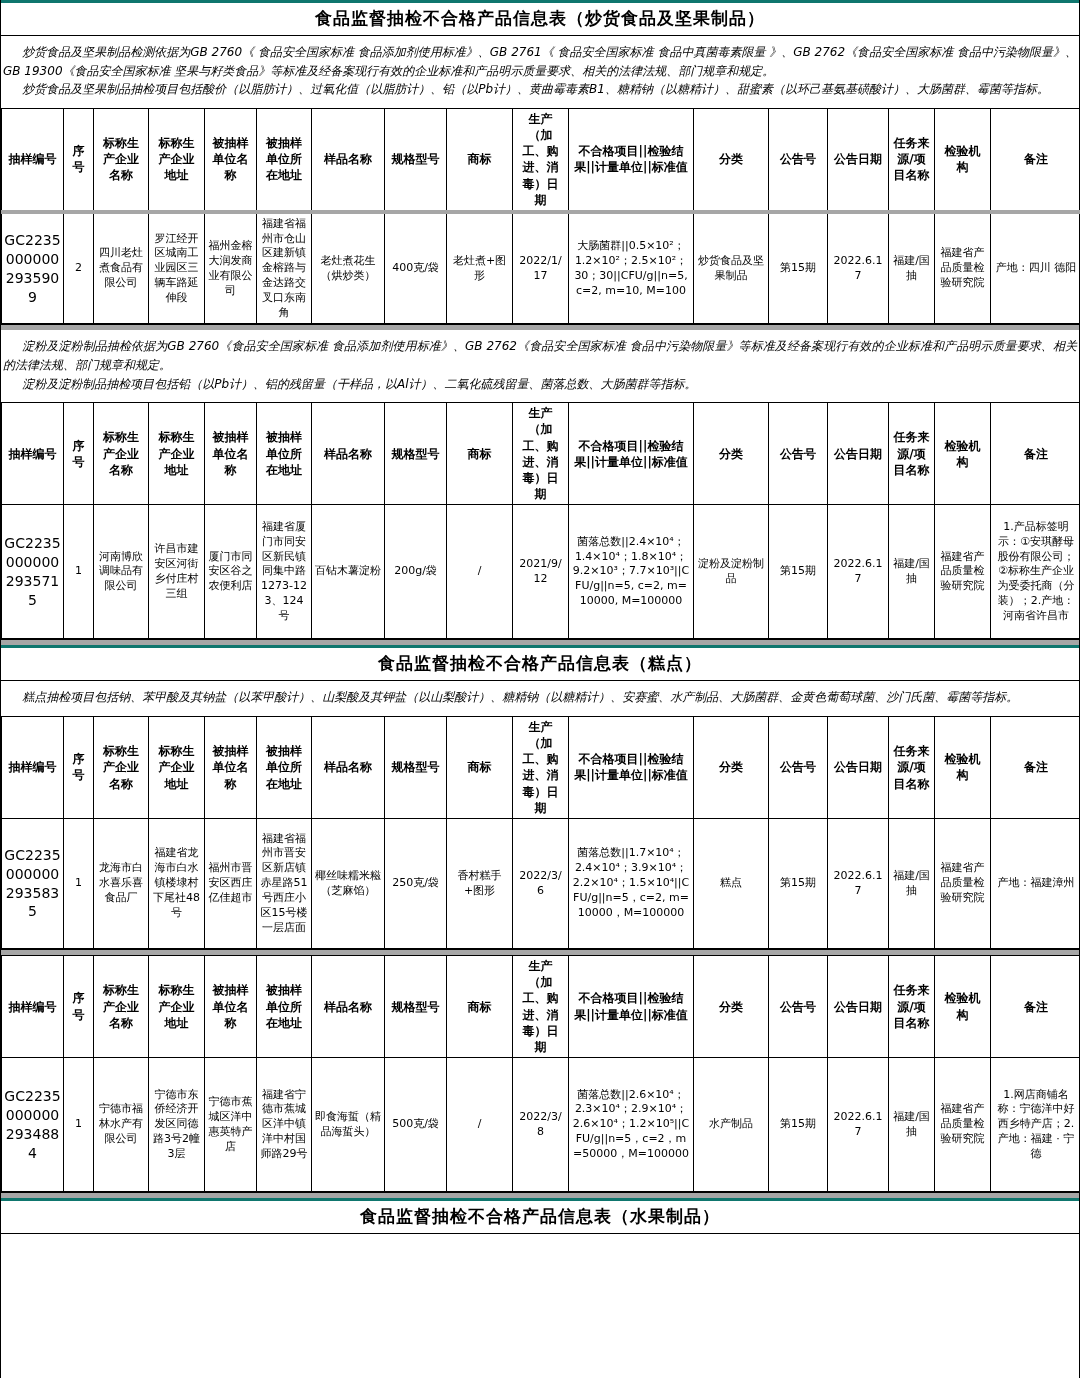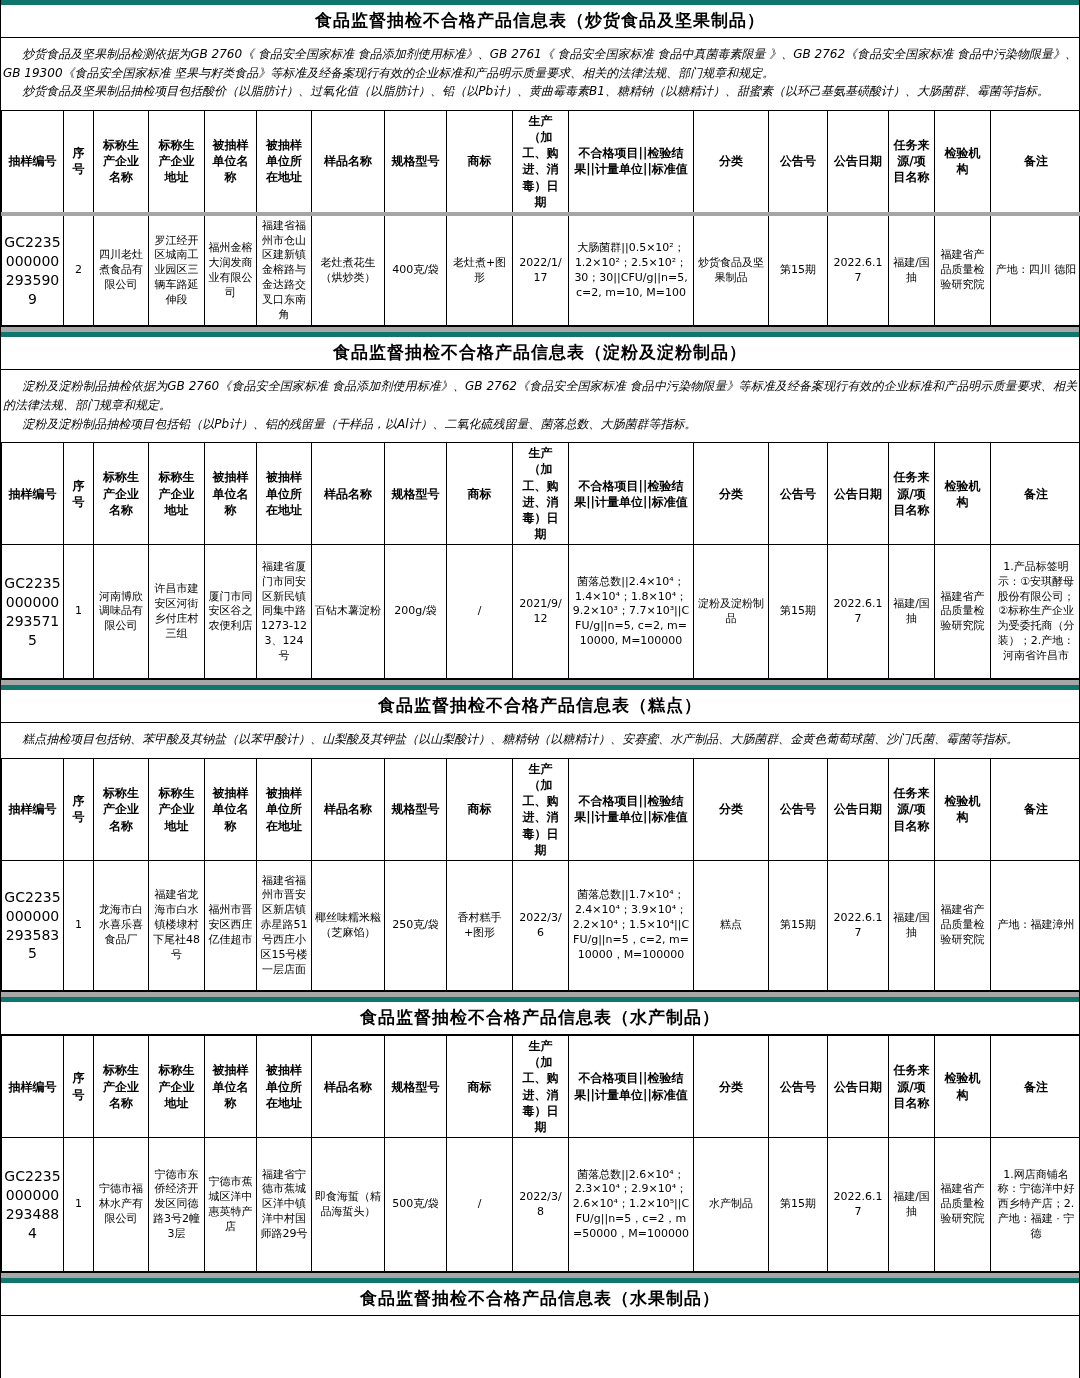--- a/index.html
+++ b/index.html
@@ -1,20 +1,20 @@
 <!DOCTYPE html>
 <html><head>
 <meta charset="utf-8">
 <style>
   * { margin:0; padding:0; box-sizing:border-box; }
   html,body { background:#e9e9e9; }
   body { font-family:"DejaVu Sans", sans-serif; color:#000; }
   .page { width:1080px; min-height:1378px; margin:0; background:#fff;
           border-left:1px solid #000; border-right:1px solid #000; }
-  .sec-title { border-top:5px solid #0f766e; border-bottom:1px solid #000;
+  .sec-title { border-top:3px solid #0f766e; border-bottom:1px solid #000;
                text-align:center; font-weight:bold; font-size:17px;
                padding:4px 0 5px 0; letter-spacing:1px; }
   .sec-desc { padding:7px 2px 9px 2px; font-size:12px; line-height:1.55;font-style:italic; }
   .sec-desc p { text-indent:1.6em; text-align:justify; }
   table.grid { width:100%; border-collapse:collapse; table-layout:fixed; }
   .grid th, .grid td { border:1px solid #000; text-align:center; vertical-align:middle;
                        padding:2px 3px; word-break:break-all; line-height:1.35; }
   .grid th { font-weight:bold; font-size:12px; padding:2px 4px; }
   .grid thead tr { height:48px; }
   .grid td { font-size:11px; }
@@ -99,21 +99,20 @@
           <td>福建/国抽</td>
           <td>福建省产品质量检验研究院</td>
           <td>产地：四川 德阳</td>
         </tr>
       </tbody>
     </table>
     <div class="gray-band"></div>
   </section>
 
   <section>
-    <div class="sec-title">食品监督抽检不合格产品信息表（淀粉及淀粉制品）</div>
     <div class="sec-desc">
       <p>淀粉及淀粉制品抽检依据为GB 2760《食品安全国家标准 食品添加剂使用标准》、GB 2762《食品安全国家标准 食品中污染物限量》等标准及经备案现行有效的企业标准和产品明示质量要求、相关的法律法规、部门规章和规定。</p>
       <p>淀粉及淀粉制品抽检项目包括铅（以Pb计）、铝的残留量（干样品，以Al计）、二氧化硫残留量、菌落总数、大肠菌群等指标。</p>
     </div>
     <table class="grid">
       <colgroup>
           <col class="c1">
           <col class="c2">
           <col class="c3">
           <col class="c4">
@@ -242,21 +241,20 @@
           <td>福建/国抽</td>
           <td>福建省产品质量检验研究院</td>
           <td>产地：福建漳州</td>
         </tr>
       </tbody>
     </table>
     <div class="gray-band"></div>
   </section>
 
   <section>
-    <div class="sec-title">食品监督抽检不合格产品信息表（水产制品）</div>
     <table class="grid">
       <colgroup>
           <col class="c1">
           <col class="c2">
           <col class="c3">
           <col class="c4">
           <col class="c5">
           <col class="c6">
           <col class="c7">
           <col class="c8">

